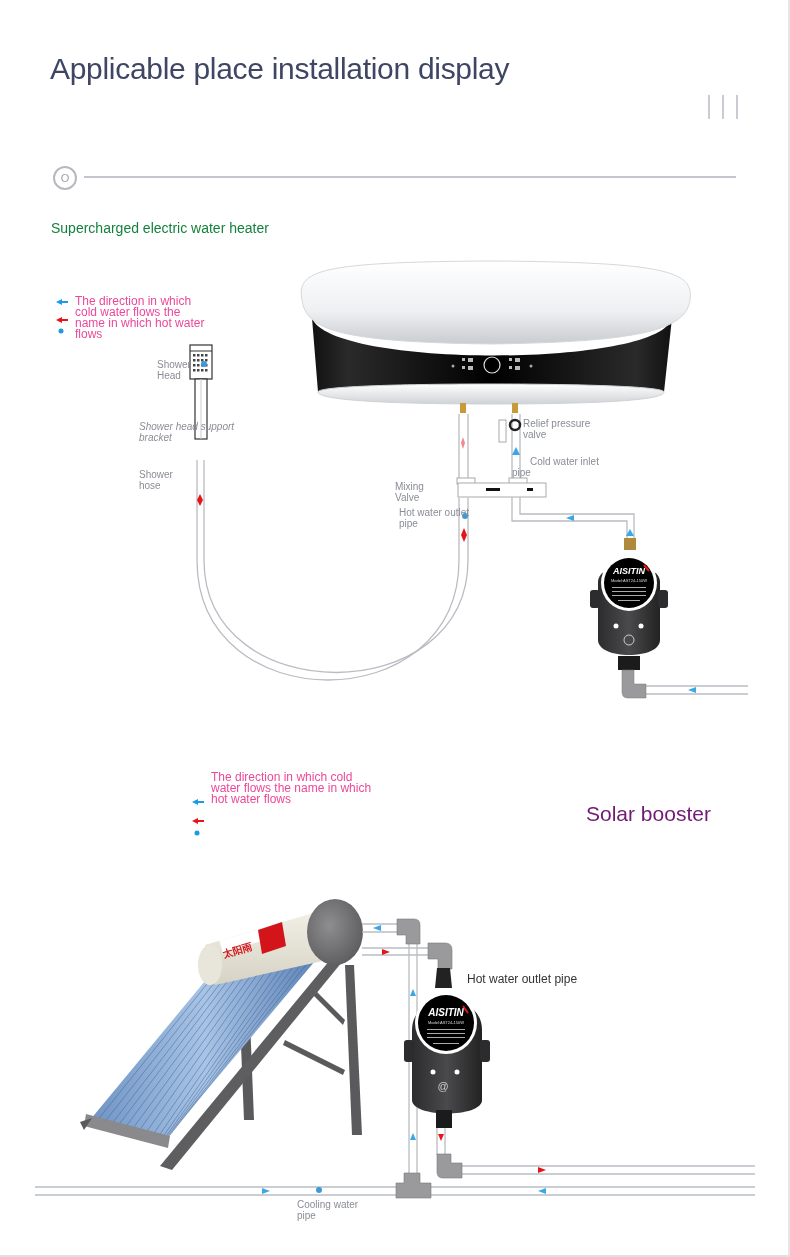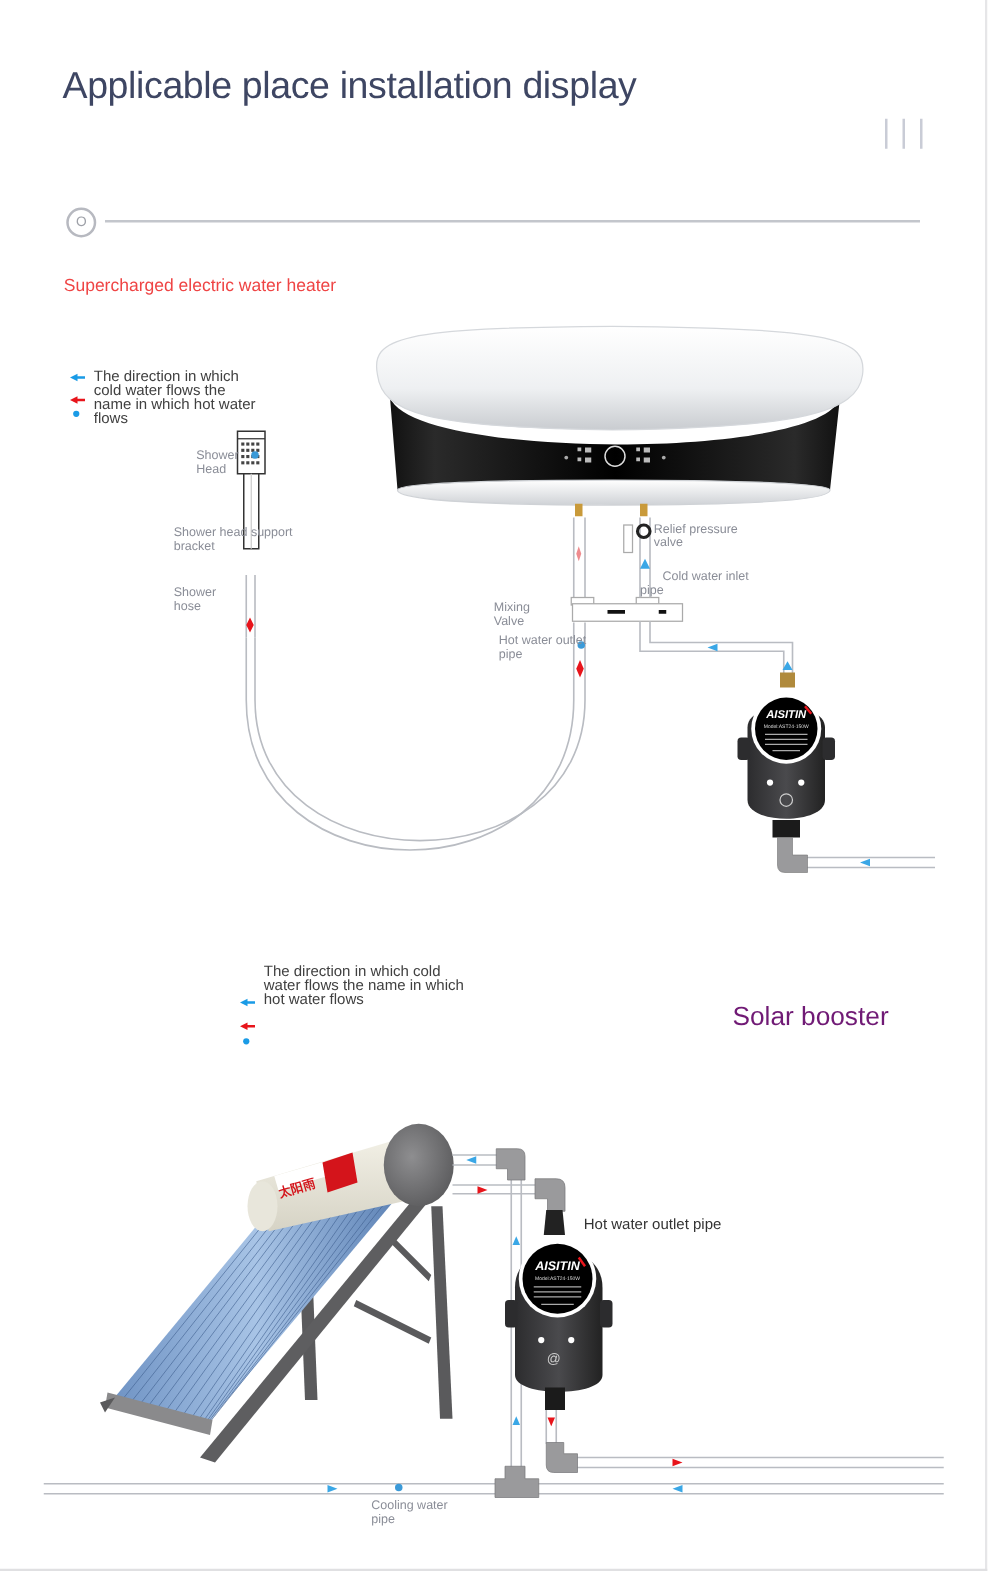--- a/index.html
+++ b/index.html
@@ -6,22 +6,22 @@
   html, body { width: 790px; height: 1257px; background: #ffffff; overflow: hidden; }
   body { position: relative; font-family: "Liberation Sans", sans-serif; }
   .abs { position: absolute; }
   .page-border { position: absolute; right: 0; top: 0; width: 2px; height: 1257px; background: #e6e6e8; }
   .page-bottom { position: absolute; left: 0; bottom: 0; width: 790px; height: 2px; background: #e0e0e2; }
   .title { left: 50px; top: 52px; font-size: 30px; color: #3e4663; letter-spacing: -0.3px; white-space: nowrap; }
   .bars { right: 52px; top: 95px; width: 30px; height: 24px; display: flex; justify-content: space-between; }
   .bars span { display: block; width: 2px; height: 24px; background: #c9ccd6; }
   .divider-circle { left: 53px; top: 166px; width: 24px; height: 24px; border: 2px solid #b7b9c0; border-radius: 50%; font-size: 11px; color: #9ea1a8; display: flex; align-items: center; justify-content: center; }
   .divider-line { left: 84px; top: 176px; width: 652px; height: 2px; background: #c3c6cc; }
-  .section-label { left: 51px; top: 220px; font-size: 14px; color: #ef4444; white-space: nowrap; }
-  .legend { font-size: 12px; color: #404040; line-height: 11px; }
+  .section-label { left: 51px; top: 220px; font-size: 14px; color: #15803d; white-space: nowrap; }
+  .legend { font-size: 12px; color: #ec4899; line-height: 11px; }
   .legend .row { position: relative; padding-left: 22px; }
   .label { font-size: 10px; color: #8a8d97; line-height: 11px; white-space: nowrap; }
   .label-dark { font-size: 12px; color: #333; white-space: nowrap; padding-left: 30px; }
   .solar-title { left: 586px; top: 802px; font-size: 21px; color: #701a75; white-space: nowrap; }
   svg { position: absolute; left: 0; top: 0; }
 </style>
 </head>
 <body>
 
 <div class="page-border"></div>
@@ -308,21 +308,21 @@
   <div class="row">The direction in which</div>
   <div class="row">cold water flows the</div>
   <div class="row">name in which hot water</div>
   <div class="row">flows</div>
 </div>
 
 <div class="abs label" style="left:157px; top:359px;">
   <div>Shower</div>
   <div>Head</div>
 </div>
-<div class="abs label" style="left:139px; top:421px;">
+<div class="abs label" style="left:139px; top:421px;font-style:italic;">
   <div>Shower head support</div>
   <div>bracket</div>
 </div>
 <div class="abs label" style="left:139px; top:469px;">
   <div>Shower</div>
   <div>hose</div>
 </div>
 <div class="abs label" style="left:395px; top:481px;">
   <div>Mixing</div>
   <div>Valve</div>

